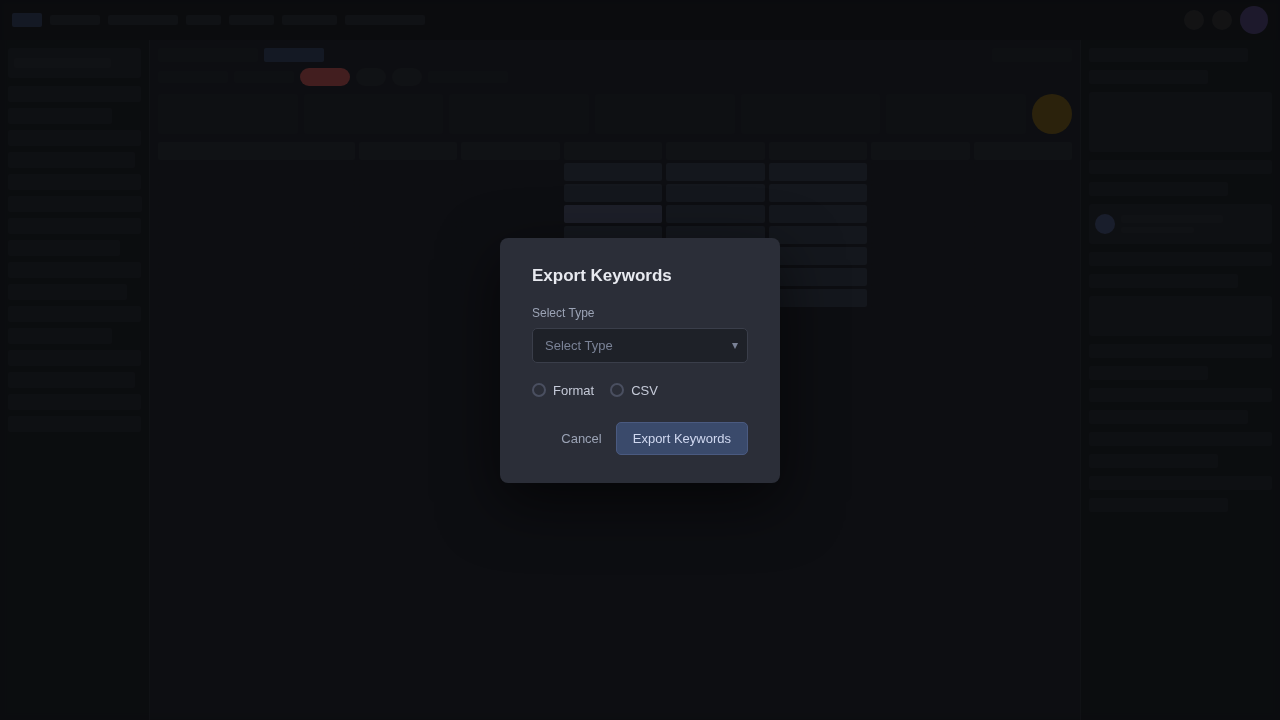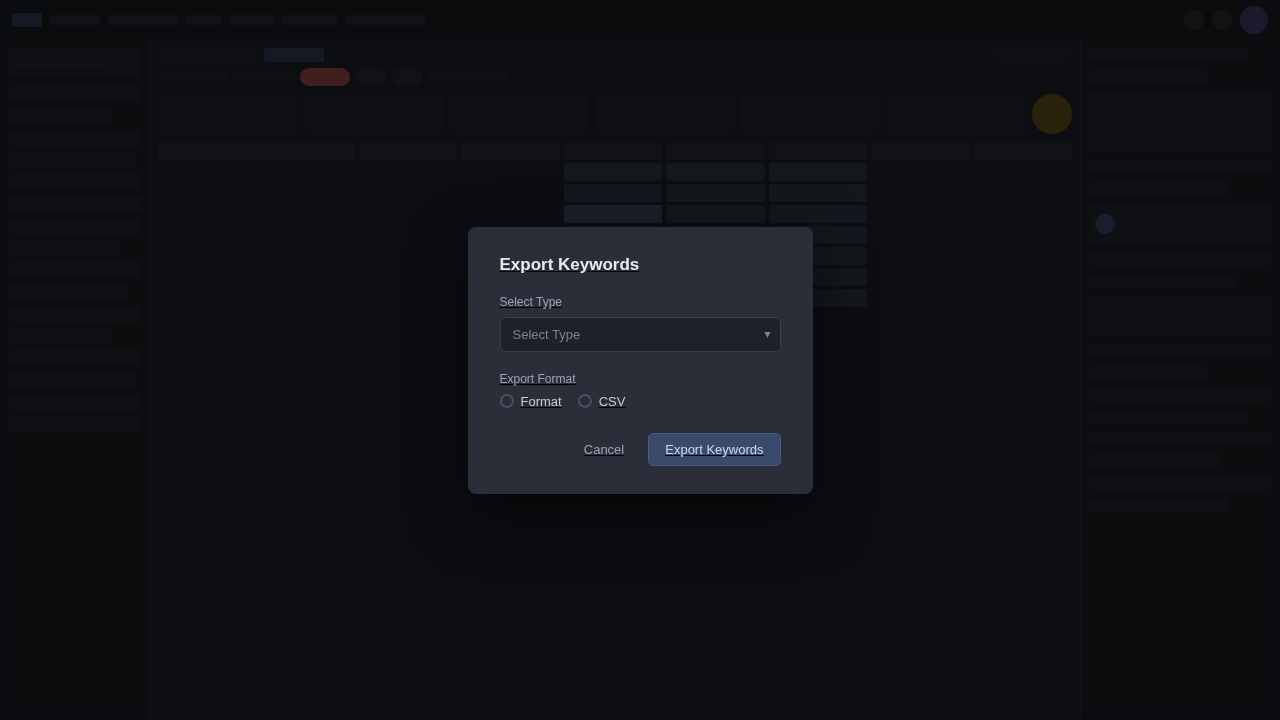--- a/index.html
+++ b/index.html
@@ -105,25 +105,24 @@
       display: flex;
       align-items: center;
       justify-content: center;
     }
 
     
     .modal {
       background: #2b2e38;
       border-radius: 8px;
       padding: 28px 32px;
-      width: 345px;
+      width: 280px;
       box-shadow: 0 20px 60px rgba(0,0,0,0.6);
       position: relative;
       z-index: 20;
-      text-decoration: underline;
     }
 
     .modal-title {
       font-size: 17px;
       font-weight: 600;
       color: #e8eaf0;
       margin-bottom: 20px;
     }
 
     .modal-label {
@@ -189,21 +188,20 @@
 
     .format-label {
       font-size: 13px;
       color: #c5cad8;
     }
 
     .modal-actions {
       display: flex;
       align-items: center;
       justify-content: flex-end;
-      gap: 10px;
     }
 
     .btn-cancel {
       background: transparent;
       border: none;
       color: #9ba3b5;
       font-size: 13px;
       cursor: pointer;
       padding: 8px 14px;
       border-radius: 5px;
@@ -448,21 +446,20 @@
     <div class="modal-label">Select Type</div>
 
     <div class="select-wrapper">
       <select>
         <option value="">Select Type</option>
       </select>
       <span class="select-chevron">▾</span>
     </div>
 
     <div class="export-format-section">
-      <div class="modal-label">Export Format</div>
 
       <div class="format-options">
         <label class="format-option">
           <div class="radio-circle"></div>
           <span class="format-label">Format</span>
         </label>
         <label class="format-option">
           <div class="radio-circle"></div>
           <span class="format-label">CSV</span>
         </label>

